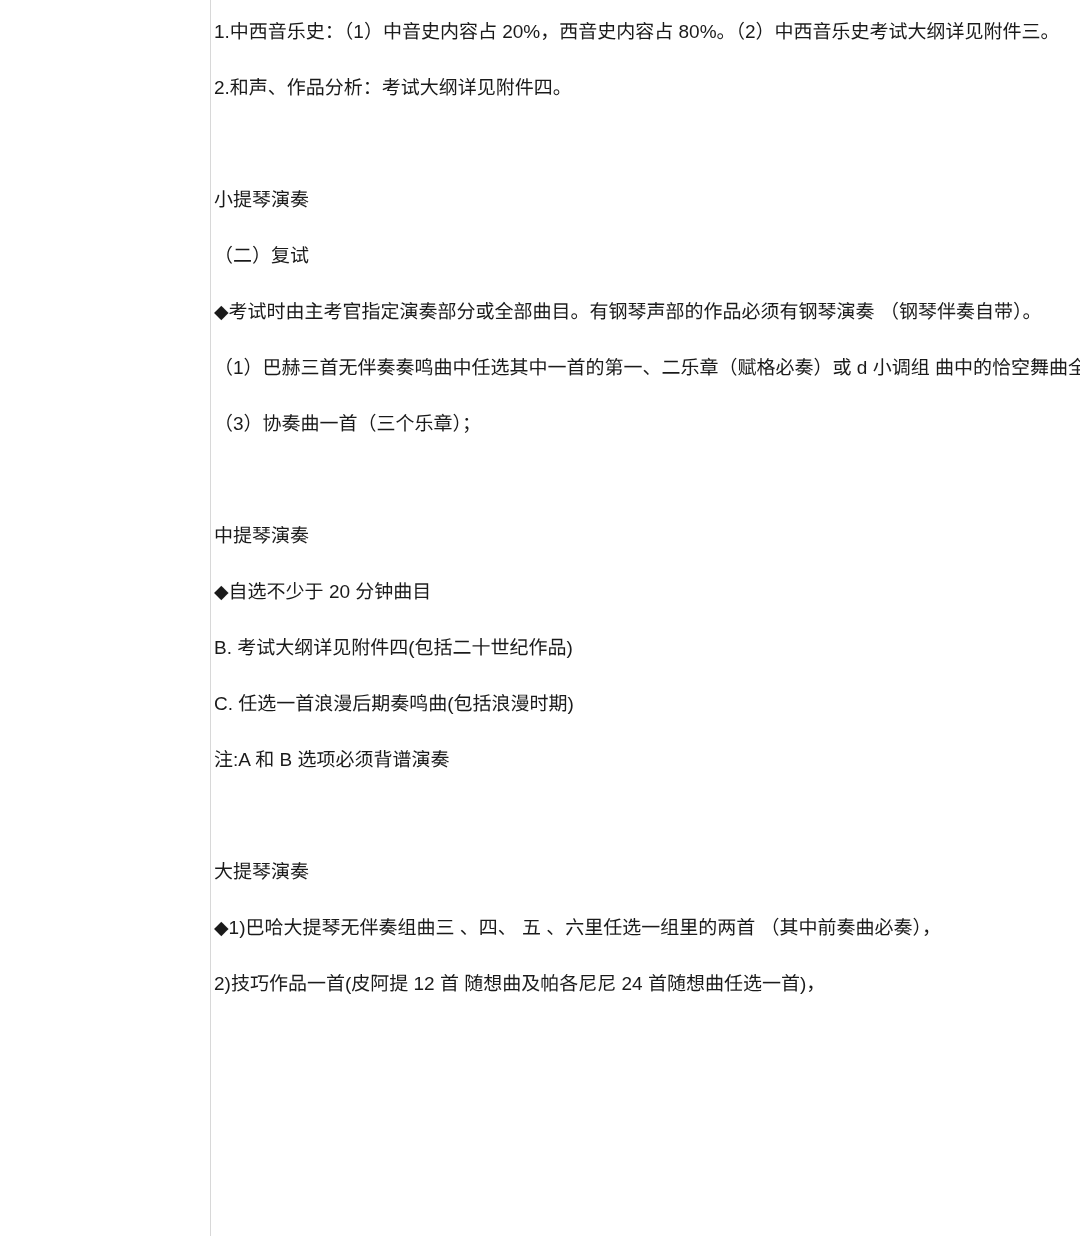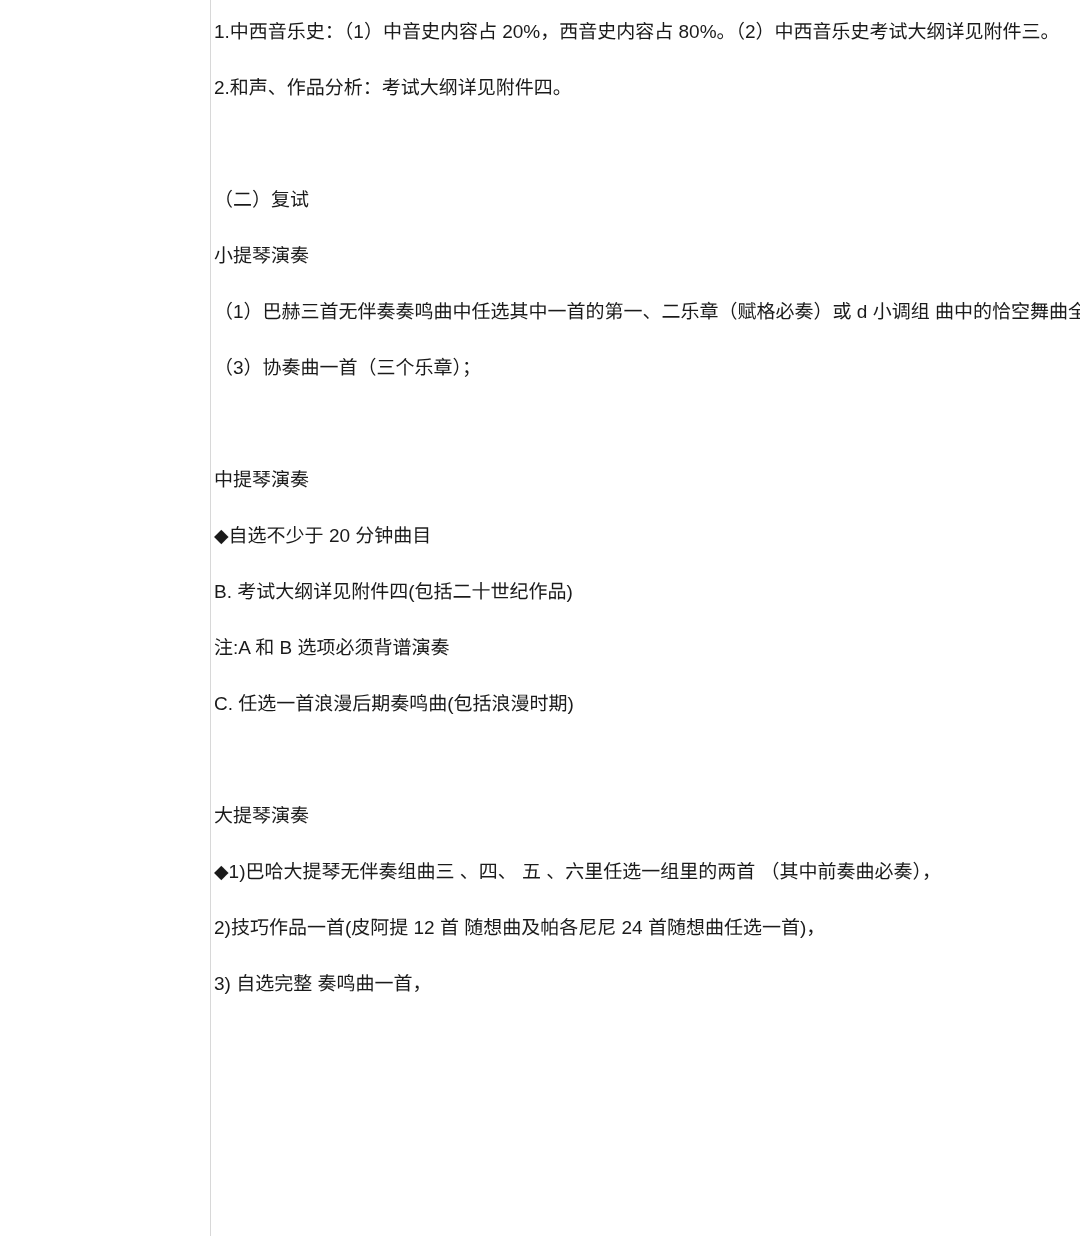--- a/index.html
+++ b/index.html
@@ -47,29 +47,29 @@
 </style>
 </head>
 <body>
 
 <div class="page">
   <div class="content">
 
   <p class="para">1.中西音乐史：（1）中音史内容占 20%，西音史内容占 80%。（2）中西音乐史考试大纲详见附件三。</p>
       <p class="para">2.和声、作品分析：考试大纲详见附件四。</p>
       <p class="para"></p>
+      <p class="para">小提琴演奏</p>
       <p class="para">（二）复试</p>
-      <p class="para">小提琴演奏</p>
+      <p class="para">◆考试时由主考官指定演奏部分或全部曲目。有钢琴声部的作品必须有钢琴演奏 （钢琴伴奏自带）。</p>
       <p class="para">（1）巴赫三首无伴奏奏鸣曲中任选其中一首的第一、二乐章（赋格必奏）或 d 小调组 曲中的恰空舞曲全部；</p>
       <p class="para">（3）协奏曲一首（三个乐章）；</p>
       <p class="para"></p>
       <p class="para">中提琴演奏</p>
       <p class="para">◆自选不少于 20 分钟曲目</p>
       <p class="para">B. 考试大纲详见附件四(包括二十世纪作品)</p>
+      <p class="para">C. 任选一首浪漫后期奏鸣曲(包括浪漫时期)</p>
       <p class="para">注:A 和 B 选项必须背谱演奏</p>
-      <p class="para">C. 任选一首浪漫后期奏鸣曲(包括浪漫时期)</p>
       <p class="para"></p>
       <p class="para">大提琴演奏</p>
       <p class="para">◆1)巴哈大提琴无伴奏组曲三 、四、 五 、六里任选一组里的两首 （其中前奏曲必奏），</p>
       <p class="para">2)技巧作品一首(皮阿提 12 首 随想曲及帕各尼尼 24 首随想曲任选一首)，</p>
-      <p class="para">3) 自选完整 奏鸣曲一首，</p>
     </div>
 </div>
 
 </body></html>

